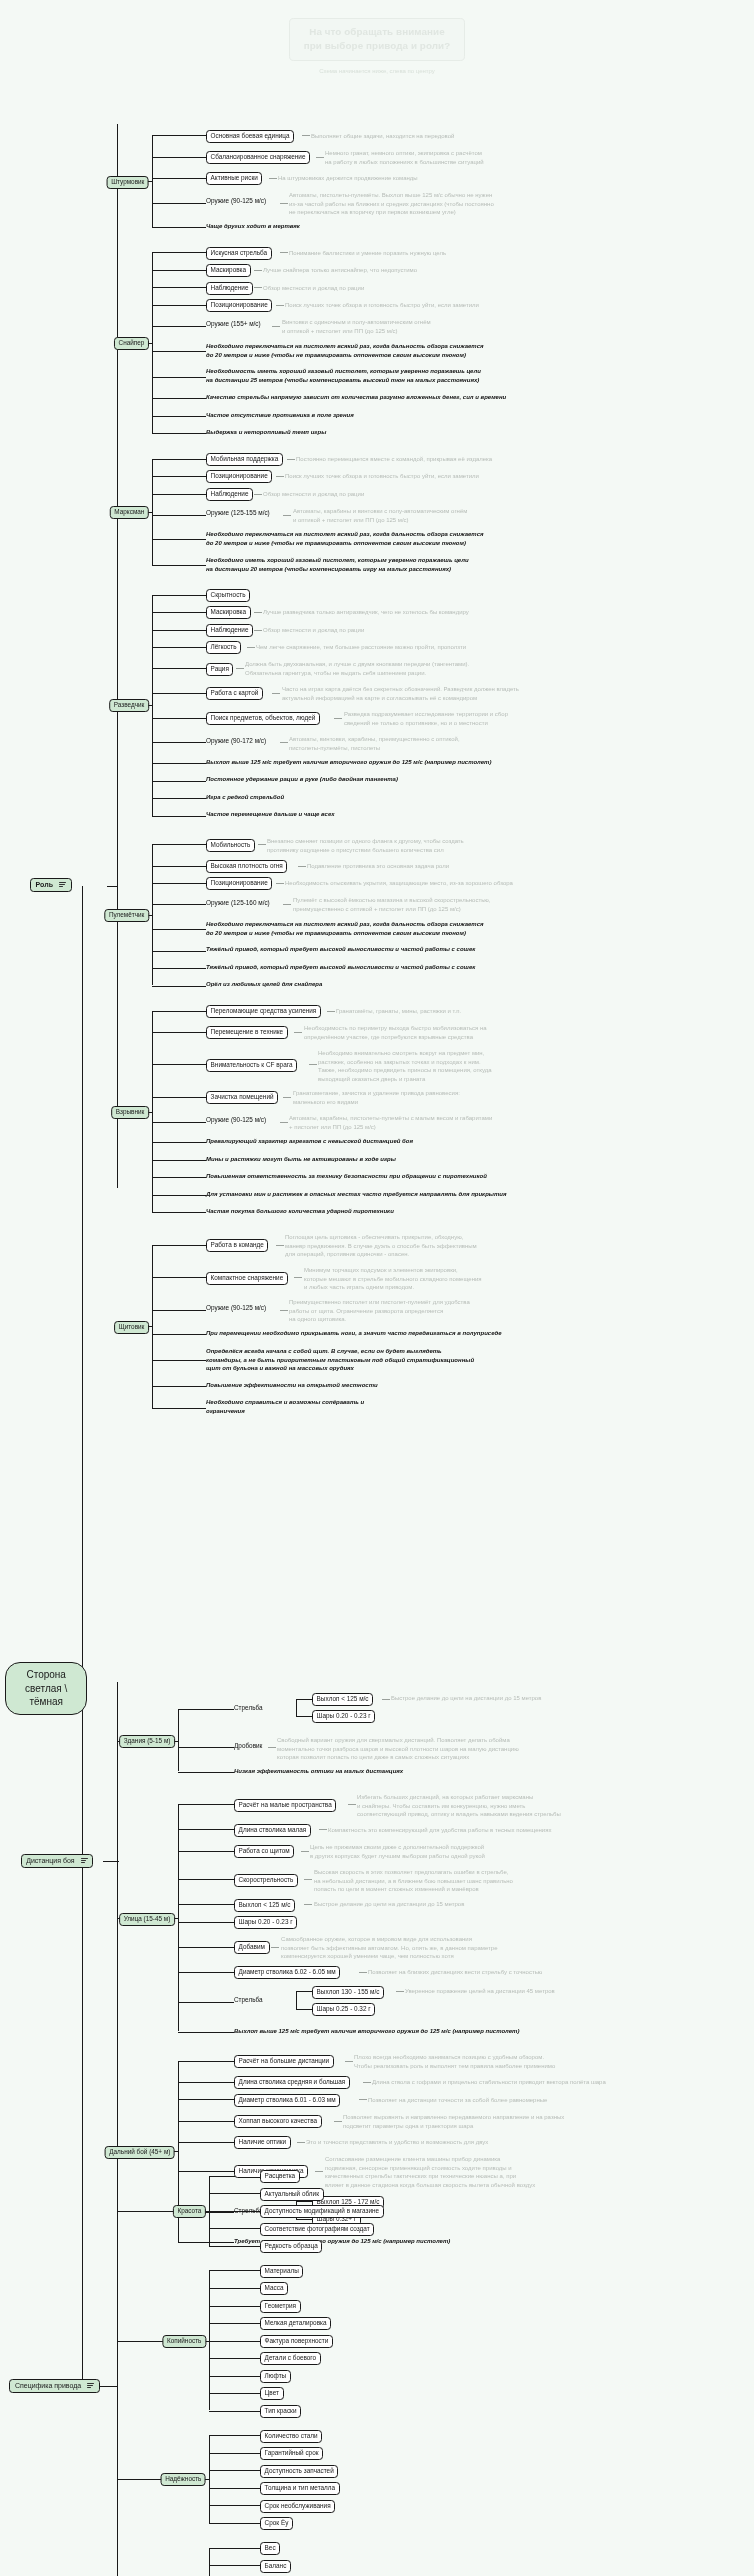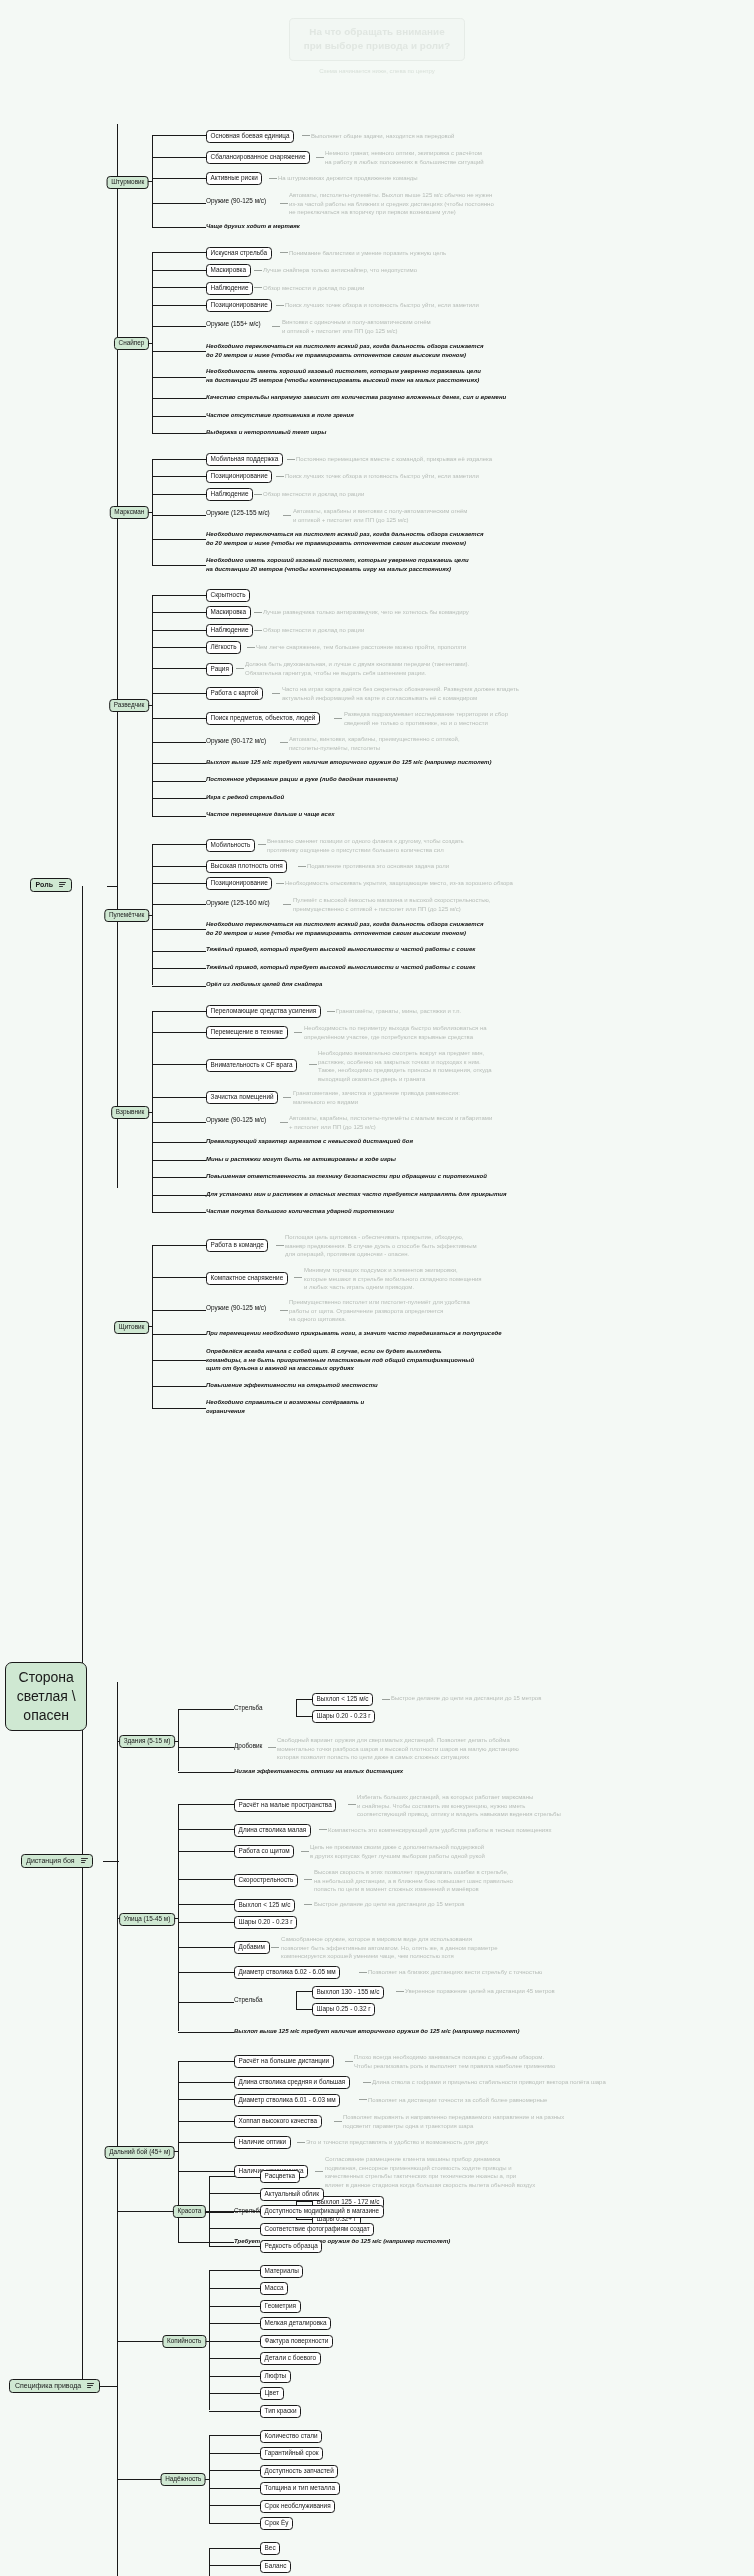--- a/index.html
+++ b/index.html
@@ -38,21 +38,21 @@
     background:#ffffff;
     padding:1px 3.6px 1.5px 3.6px;
     font-size:6.4px;
     line-height:1.25;
     white-space:nowrap;
     position:relative;
     z-index:3;
   }
   .node.green{background:#cfe8d2;border-color:#1a1a1a;}
   .node.root{
-    background:#cfe8d2;font-size:14px;padding:5.2px 8.2px;border-radius:7px;
+    background:#cfe8d2;font-size:10px;padding:5.2px 8.2px;border-radius:15px;
     white-space:normal;text-align:center;line-height:1.35;
   }
   .node.lvl1{font-size:7px;padding:1.5px 4.6px 2.1px 4.6px;}
   .node.bold{font-weight:bold;}
 
   .plain{
     font-size:6.4px;color:#111;white-space:nowrap;position:relative;z-index:3;
     background:transparent;
   }
   .ital{
@@ -86,21 +86,21 @@
     <div class="title-box">
       <div class="title-line">На что обращать внимание</div>
       <div class="title-line">при выборе привода и роли?</div>
     </div>
     <div class="subtitle">Схема начинается ниже, слева по центру</div>
   </div>
 
   <div class="abs" style="left:5.2px;top:1662px;width:82px;">
     <div class="node root green">
       <span>Сторона</span><br>
-      <span>светлая \ опасен</span>
+      <span>светлая \ тёмная</span>
     </div>
   </div>
 
   <div class="vline" style="left:82px;top:886px;height:1502px;"></div>
   <div class="hline" style="left:77px;top:1685px;width:6.2px;"></div>
 
   <div class="abs" style="left:30px;top:878px;">
     <div class="node lvl1 green bold">
       <span>Роль</span>
       <span class="hamburger"><i></i><i></i><i></i></span>

